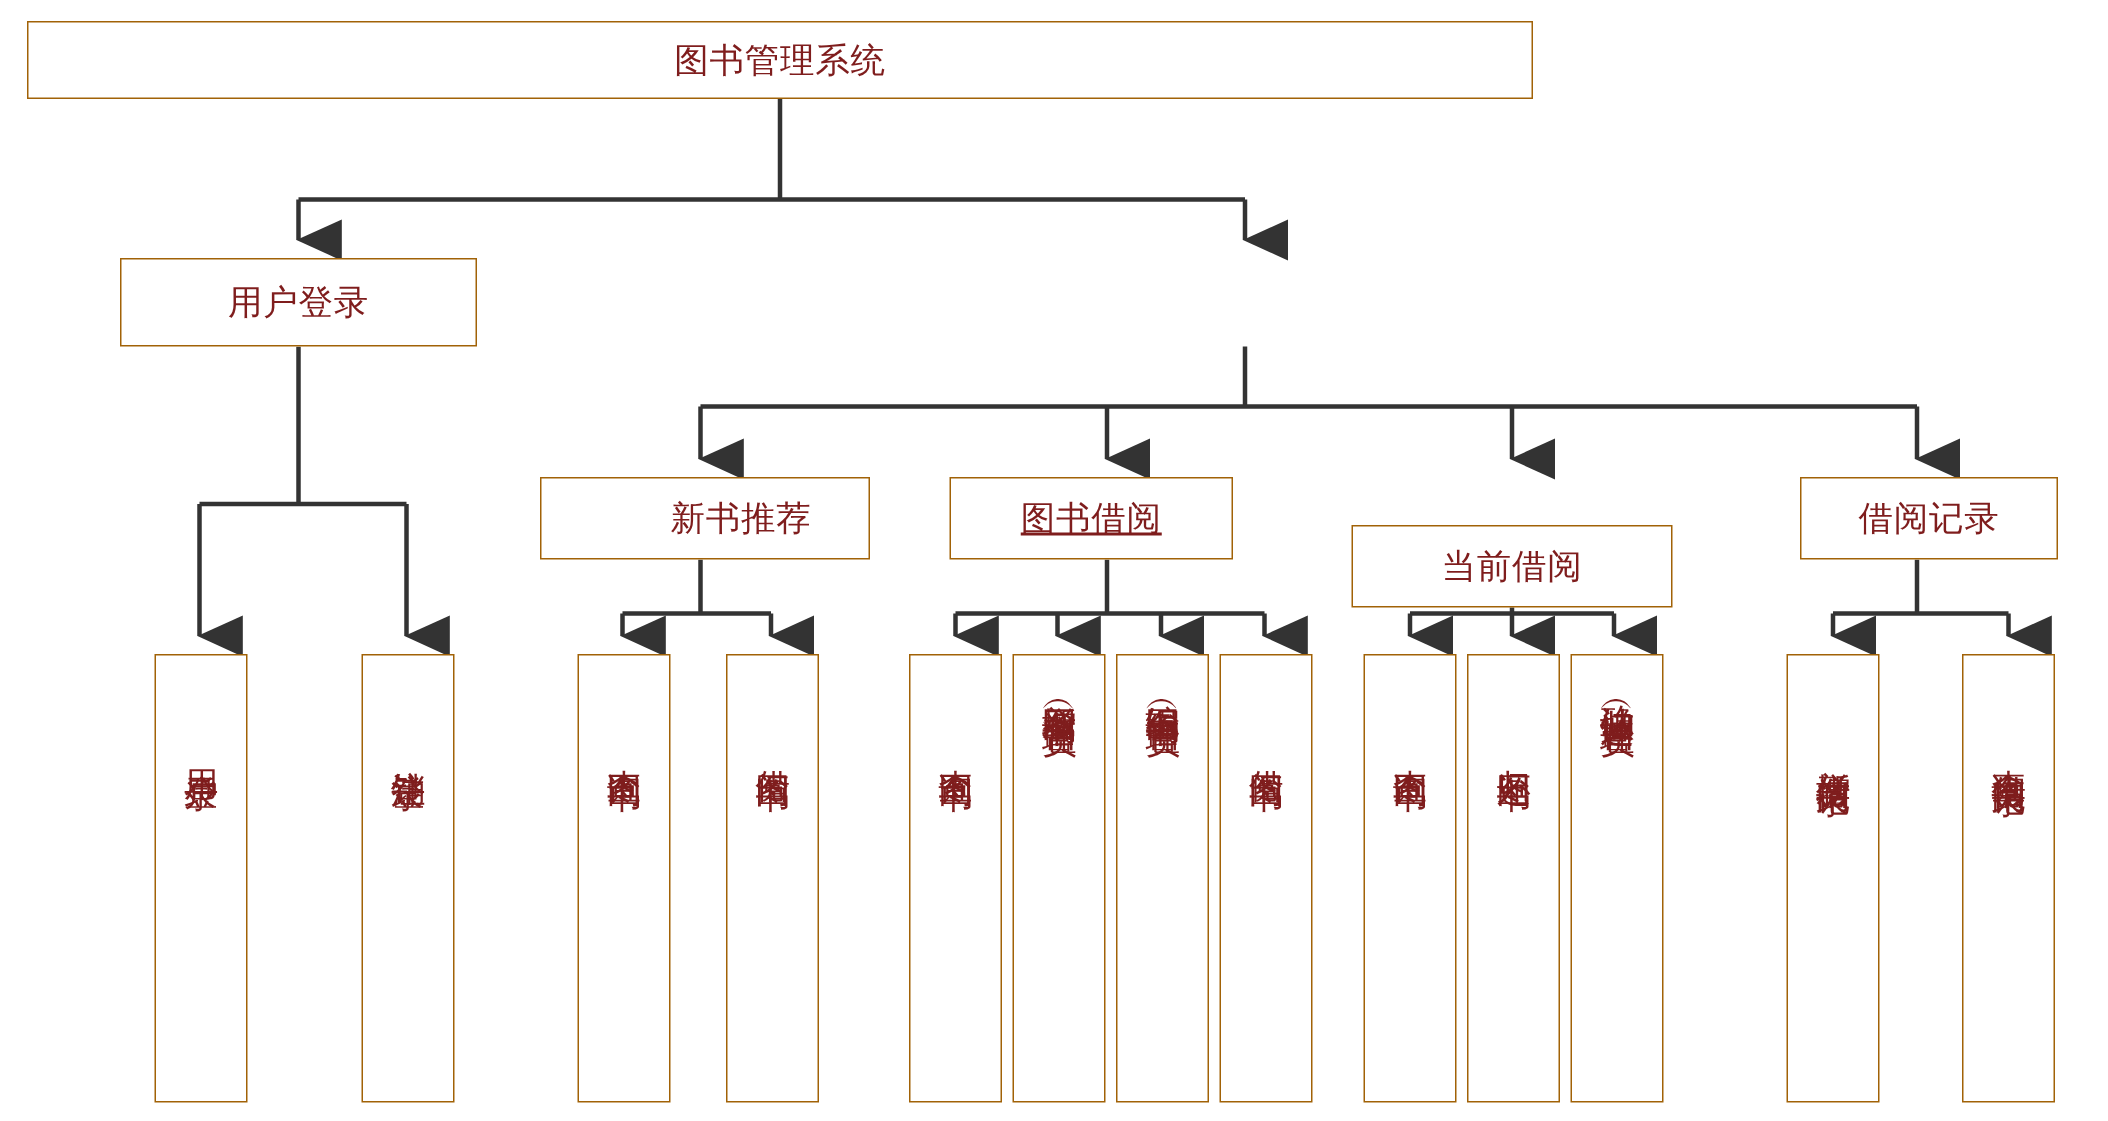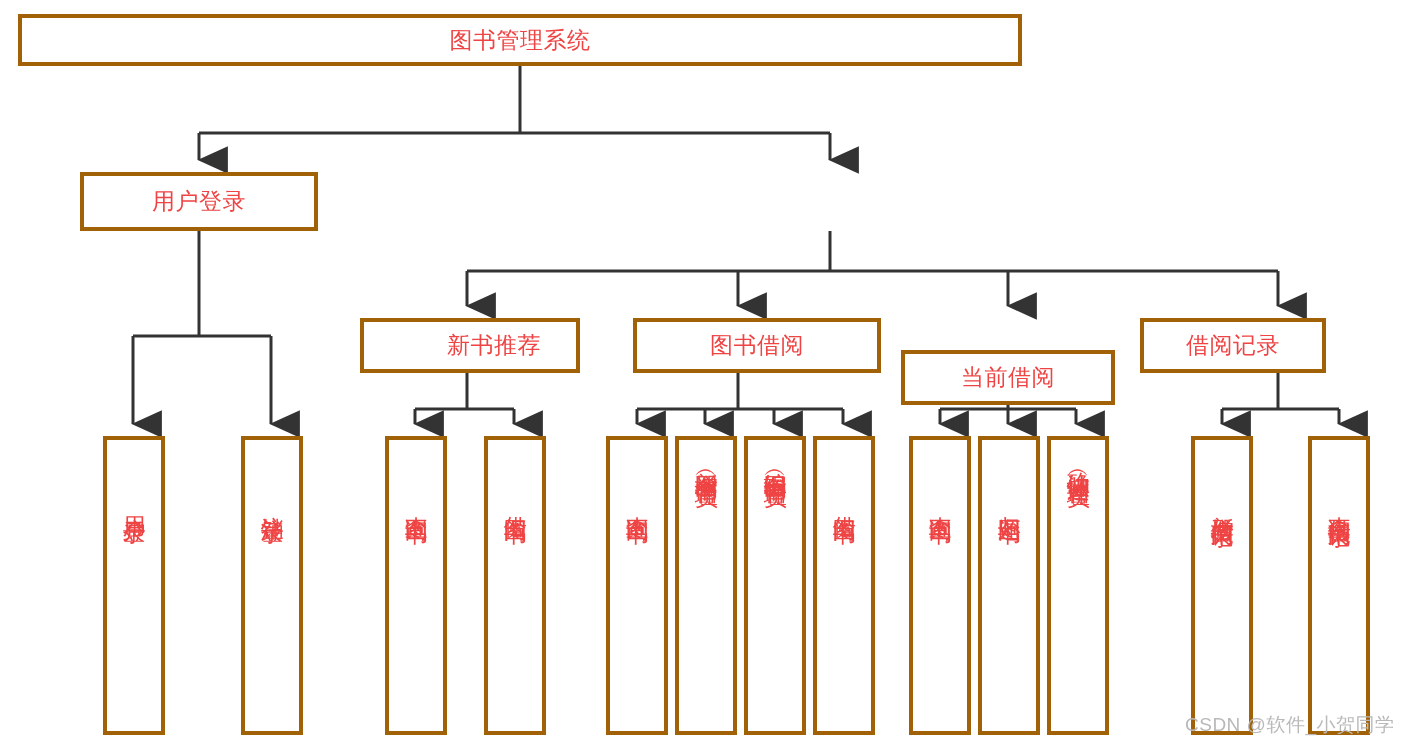--- a/index.html
+++ b/index.html
@@ -21,25 +21,25 @@
     position: absolute;
     left: 0;
     top: 0;
     width: 1405px;
     height: 747px;
   }
   .node {
     position: absolute;
     box-sizing: border-box;
     background: #ffffff;
-    border: 4px solid #a16207;
+    border: 1px solid #a16207;
     display: flex;
     align-items: center;
     justify-content: center;
-    color: #ef4444;
+    color: #7f1d1d;
   }
   .node.h-node {
     font-size: 23px;
     letter-spacing: 0.5px;
   }
   .node.v-node {
     align-items: flex-start;
     justify-content: center;
     padding-top: 4px;
   }
@@ -126,27 +126,27 @@
     <span>图书管理系统</span>
   </div>
 
   <div class="node h-node" style="left:80px; top:172px; width:238px; height:59px;">
     <span>用户登录</span>
   </div>
 
   <div class="node h-node" style="left:360px; top:318px; width:220px; height:55px;padding-left:48px;">
     <span>新书推荐</span>
   </div>
-  <div class="node h-node" style="left:633px; top:318px; width:248px; height:55px;">
+  <div class="node h-node" style="left:633px; top:318px; width:189px; height:55px;text-decoration:underline;">
     <span>图书借阅</span>
   </div>
   <div class="node h-node" style="left:901px; top:318px; width:214px; height:55px;margin-top:32px;">
     <span>当前借阅</span>
   </div>
-  <div class="node h-node" style="left:1140px; top:318px; width:186px; height:55px;">
+  <div class="node h-node" style="left:1200px; top:318px; width:172px; height:55px;">
     <span>借阅记录</span>
   </div>
 
   <div class="node v-node pad-mid" style="left:103px; top:436px; width:62px; height:299px;">
     <span class="v-label">用户登录</span>
   </div>
   <div class="node v-node pad-mid" style="left:241px; top:436px; width:62px; height:299px;">
     <span class="v-label">注销登录</span>
   </div>
 
@@ -180,15 +180,14 @@
     <span class="v-label">确认归还（管理员）</span>
   </div>
 
   <div class="node v-node pad-mid" style="left:1191px; top:436px; width:62px; height:299px;">
     <span class="v-label">新增借阅记录</span>
   </div>
   <div class="node v-node pad-mid" style="left:1308px; top:436px; width:62px; height:299px;">
     <span class="v-label">查询借阅记录</span>
   </div>
 
-  <div class="watermark">CSDN @软件_小贺同学</div>
 
 </div>
 
 </body></html>

